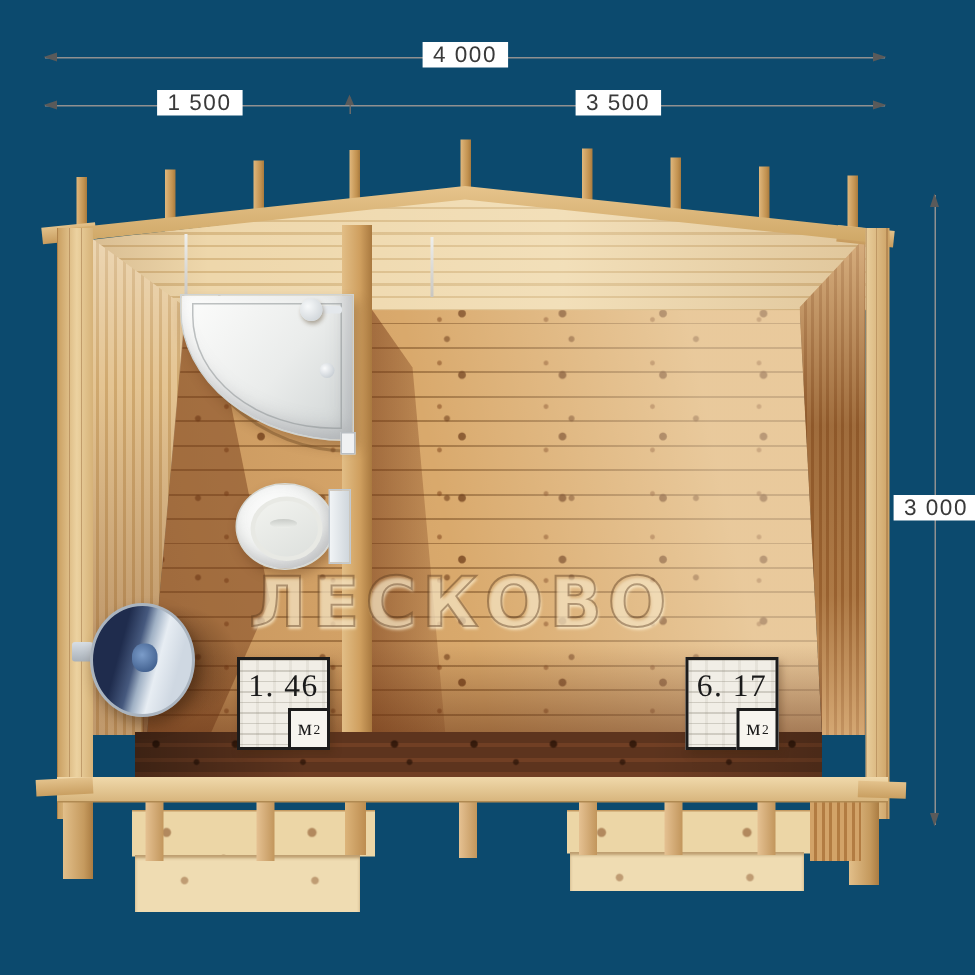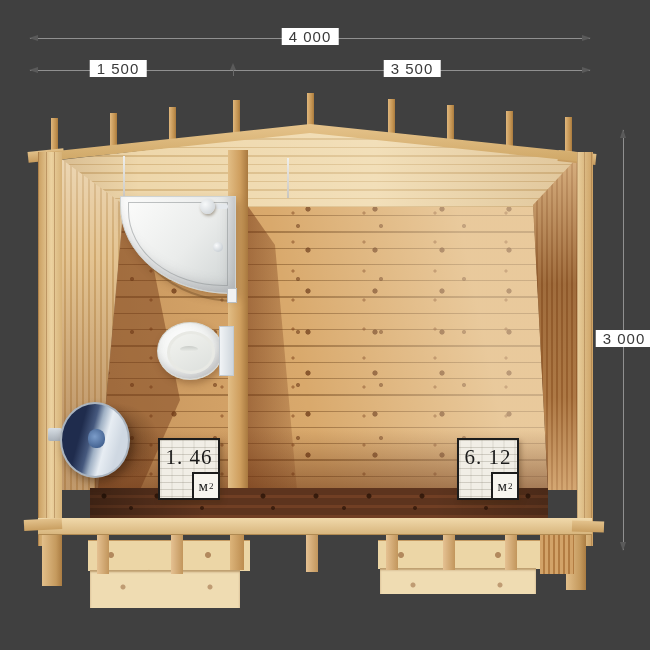--- a/index.html
+++ b/index.html
@@ -1,16 +1,16 @@
 <!DOCTYPE html>
 <html><head>
 <meta charset="utf-8">
 <style>
   html,body{margin:0;padding:0;background:#fff;}
-  .scene{position:relative;width:650px;height:650px;background:#404040;overflow:hidden;
+  .scene{position:relative;width:650px;height:650px;background:#0c4a6e;overflow:hidden;
          font-family:"Liberation Sans",sans-serif;}
 
   
   .dim-line-h{position:absolute;height:1px;background:#909090;}
   .dim-line-v{position:absolute;width:1px;background:#909090;}
   .dim-label{position:absolute;top:-10px;transform:translateX(-50%);background:#fff;
              padding:0 7px;font-size:15px;color:#3a3a3a;letter-spacing:1px;white-space:nowrap;}
   .arr{position:absolute;width:0;height:0;border-style:solid;}
   .arr-l{left:-1px;top:-3px;border-width:3px 9px 3px 0;border-color:transparent #5a5a5a transparent transparent;}
   .arr-r{right:-1px;top:-3px;border-width:3px 0 3px 9px;border-color:transparent transparent transparent #5a5a5a;}
@@ -179,21 +179,21 @@
     <span class="arr arr-r"></span>
     <span class="dim-label" style="left:50%;">4 000</span>
   </div>
 
   <div class="dim-line-h z50" style="left:30px;top:70px;width:560px;">
     <span class="arr arr-l"></span>
     <span class="arr arr-r"></span>
     <span class="tick" style="left:203px;">
         <span class="arr arr-u"></span>
       </span>
-    <span class="dim-label" style="left:88px;">1 500</span>
+    <span class="dim-label" style="left:103px;">1 500</span>
     <span class="dim-label" style="left:382px;">3 500</span>
   </div>
 
   <div class="dim-line-v z50" style="left:623px;top:130px;height:420px;">
     <span class="arr arr-u"></span>
     <span class="arr arr-d"></span>
     <span class="dim-label" style="left:1px;top:200px;transform:translateX(-50%);">3 000</span>
   </div>
 
   <div class="gable-post z1" style="left:51px;top:118px;height:46px;"></div>
@@ -247,21 +247,21 @@
   <div class="heater-stem z5"></div>
 
   <div class="badge z7" style="left:158px;top:438px;">
     <div class="badge-value">1. 46</div>
     <div class="badge-unit">
         <span>м</span>
         <sup>2</sup>
       </div>
   </div>
   <div class="badge z7" style="left:457px;top:438px;">
-    <div class="badge-value">6. 12</div>
+    <div class="badge-value">6. 17</div>
     <div class="badge-unit">
         <span>м</span>
         <sup>2</sup>
       </div>
   </div>
 
   <div class="frontwall-dark z5"></div>
   <div class="frontwall-strip z6"></div>
   <div class="ledge z6" style="left:24px;top:519px;width:38px;transform:rotate(-3deg);"></div>
   <div class="ledge z6" style="left:572px;top:521px;width:32px;transform:rotate(2deg);"></div>
@@ -275,14 +275,15 @@
   <div class="platform z3" style="left:378px;top:540px;width:162px;height:28px;"></div>
   <div class="platform-low z3" style="left:380px;top:568px;width:156px;height:26px;"></div>
 
   <div class="stud z5" style="left:97px;width:12px;height:40px;"></div>
   <div class="stud z5" style="left:171px;width:12px;height:40px;"></div>
   <div class="stud z5" style="left:306px;width:12px;height:38px;"></div>
   <div class="stud z5" style="left:386px;width:12px;height:36px;"></div>
   <div class="stud z5" style="left:443px;width:12px;height:36px;"></div>
   <div class="stud z5" style="left:505px;width:12px;height:36px;"></div>
 
+  <div class="watermark">ЛЕСКОВО</div>
 
 </div>
 
 </body></html>

